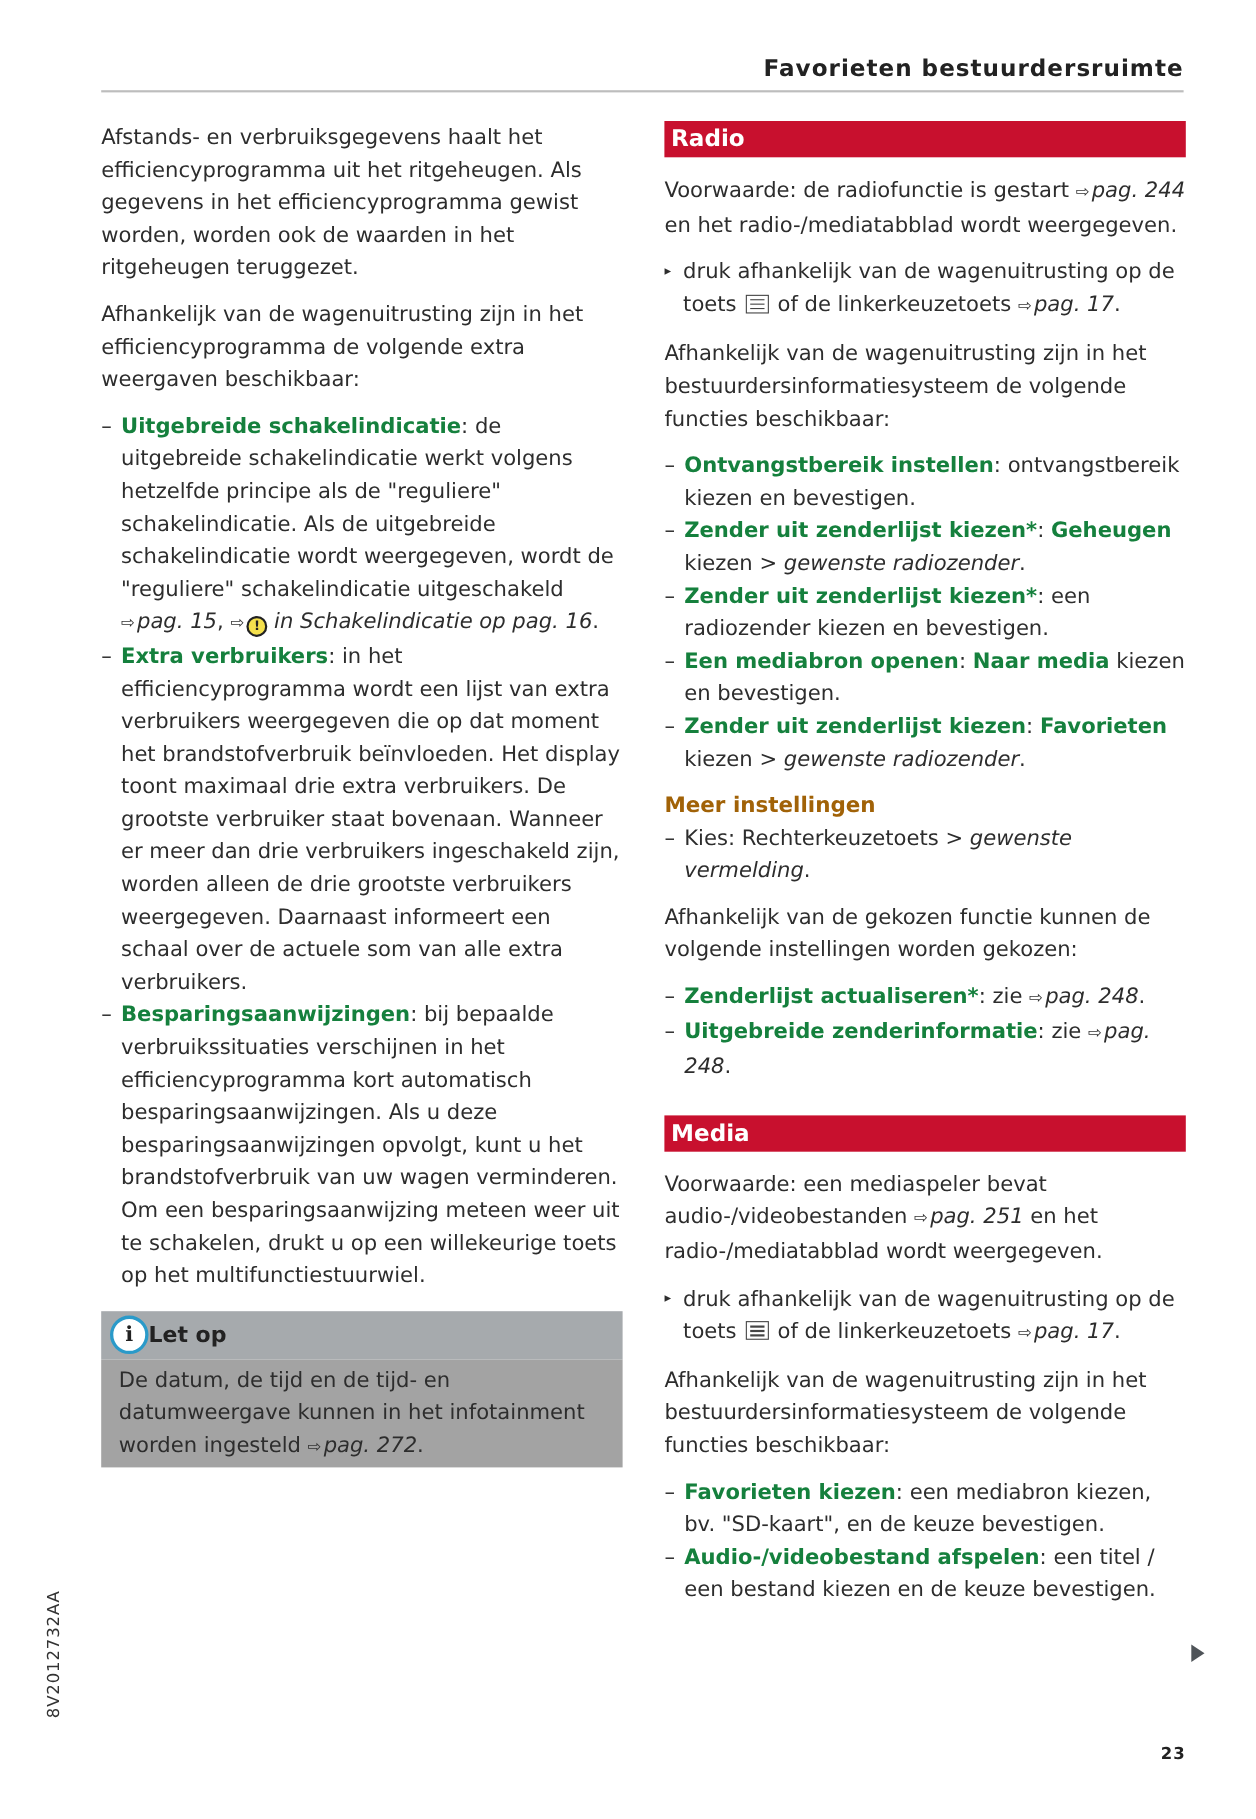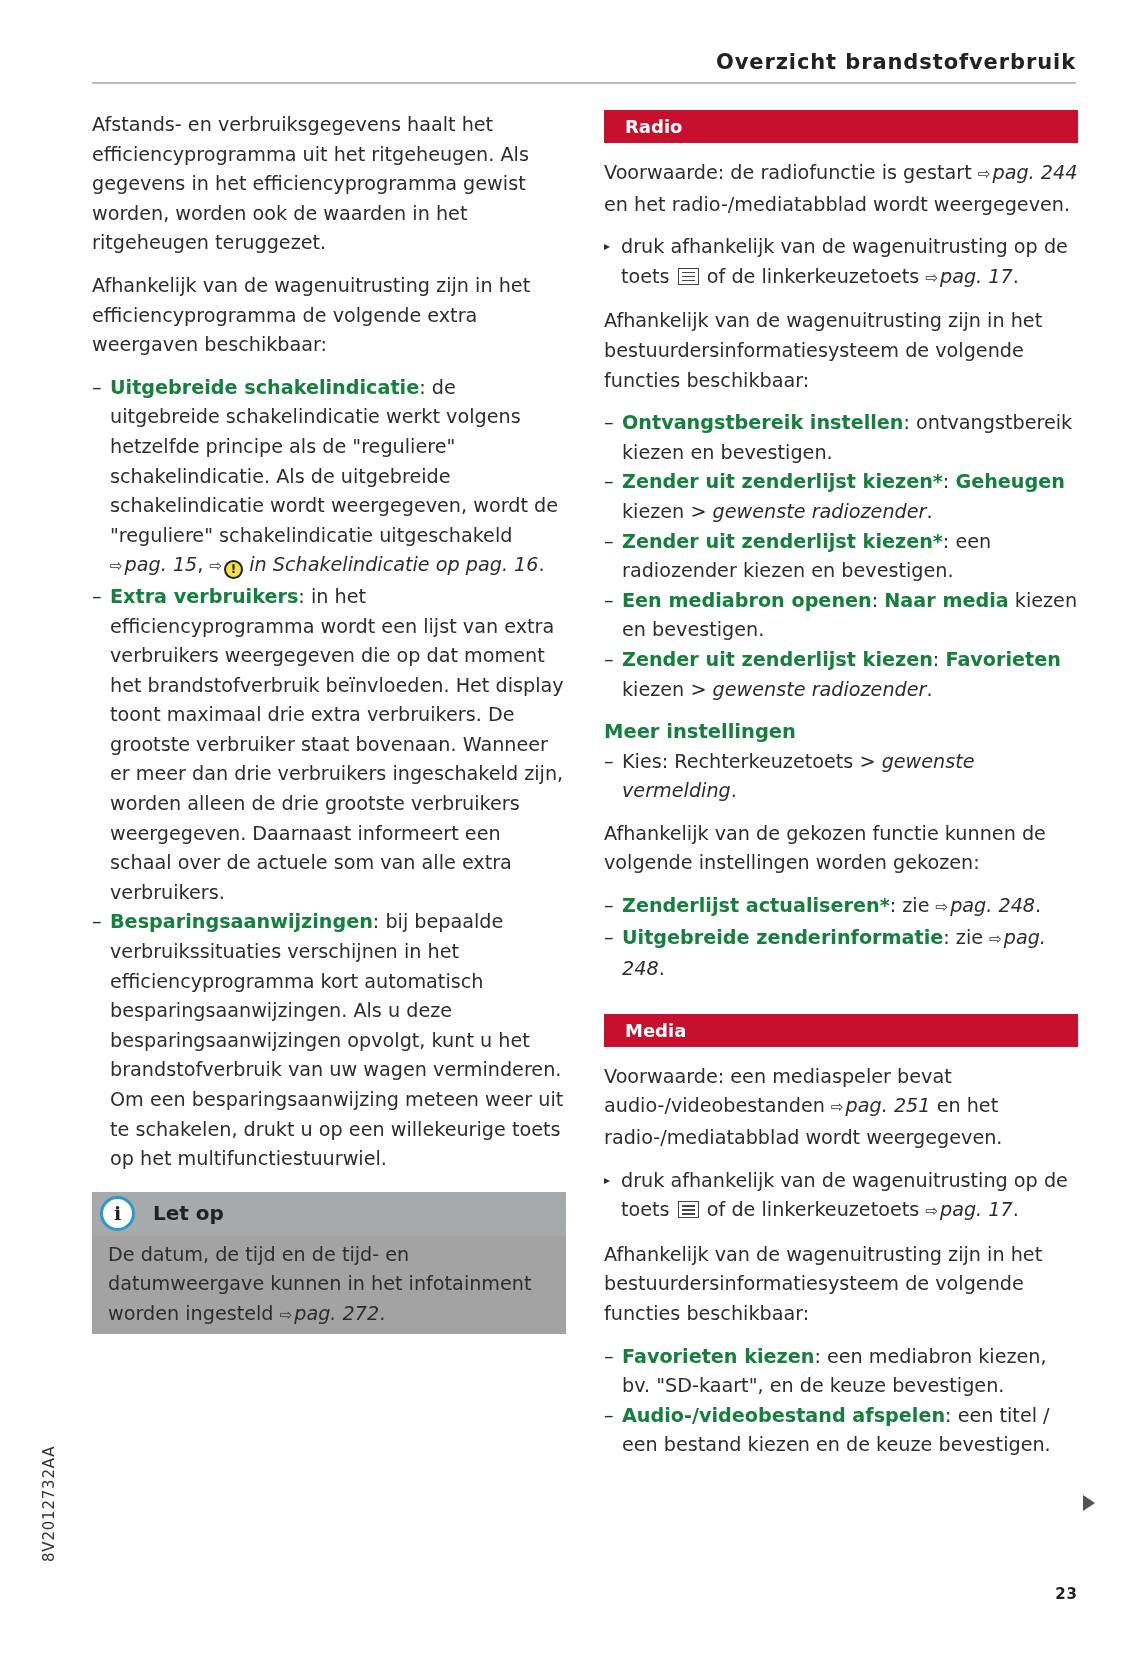--- a/index.html
+++ b/index.html
@@ -23,40 +23,40 @@
   ul.dash li::before { content: "\2013"; position: absolute; left: 0; top: 0; }
 
   .step { position: relative; padding-left: 17px; margin-bottom: 13px; }
   .step .tri { position: absolute; left: 0; top: 0; font-size: 12px; }
 
   .menu-key { display: inline-block; width: 21px; height: 17px; border: 1.5px solid #444; vertical-align: -2px; position: relative; margin: 0 2px; }
   .menu-key::before { content: ""; position: absolute; left: 3px; right: 3px; top: 3px; height: 1.5px; background: #444; box-shadow: 0 4px 0 #444, 0 8px 0 #444; }
 
   .warn-icon { display: inline-block; width: 19px; height: 19px; border-radius: 50%; border: 2px solid #222; background: #f4e04d; text-align: center; font-size: 12px; line-height: 15px; font-weight: bold; font-style: normal; vertical-align: -2px; color: #222; }
 
-  .section-bar { background: #c8102e; color: #fff; font-size: 18px; font-weight: bold; height: 33px; line-height: 33px; padding-left: 21px; margin-bottom: 15px; }
+  .section-bar { background: #c8102e; color: #fff; font-size: 21px; font-weight: bold; height: 33px; line-height: 33px; padding-left: 6px; margin-bottom: 15px; }
   .section-bar.media { margin-top: 30px; }
 
-  .subhead { font-size: 19.5px; font-weight: bold; color: #15803d; margin-top: 5px; }
+  .subhead { font-size: 19.5px; font-weight: bold; color: #a16207; margin-top: 5px; }
   .subnote { font-size: 14.5px; color: #666; line-height: 22px; margin-bottom: 13px; }
 
   .note-box { margin-top: 18px; }
   .note-head { background: #a6aaad; height: 44px; display: flex; align-items: center; padding-left: 8px; }
   .info-icon { width: 35px; height: 35px; border-radius: 50%; background: #fff; border: 3px solid #2a9ac9; display: flex; align-items: center; justify-content: center; font-family: "DejaVu Serif", serif; font-weight: bold; font-size: 19px; color: #222; }
-  .note-title { font-size: 20px; font-weight: bold; color: #222; margin-left: 18px; }
+  .note-title { font-size: 20px; font-weight: bold; color: #222; }
   .note-body { background: #a3a3a3; padding: 4px 16px 3px 16px; }
 
   .side-code { position: absolute; left: 40px; top: 1562px; transform: rotate(-90deg); transform-origin: left top; font-size: 15px; letter-spacing: 0.8px; color: #333; white-space: nowrap; }
   .page-number { position: absolute; right: 64px; top: 1585px; font-size: 15px; font-weight: bold; letter-spacing: 1px; color: #222; }
   .next-arrow { position: absolute; left: 1083px; top: 1495px; width: 0; height: 0; border-top: 8px solid transparent; border-bottom: 8px solid transparent; border-left: 12px solid #4f5459; }
 </style>
 </head>
 <body>
 
-<div class="header-title">Overzicht brandstofverbruik</div>
+<div class="header-title">Favorieten bestuurdersruimte</div>
 <div class="header-rule"></div>
 
 <div class="col col-left">
   <p class="para">Afstands- en verbruiksgegevens haalt het efficiencyprogramma uit het ritgeheugen. Als gegevens in het efficiencyprogramma gewist worden, worden ook de waarden in het ritgeheugen teruggezet.</p>
   <p class="para">Afhankelijk van de wagenuitrusting zijn in het efficiencyprogramma de volgende extra weergaven beschikbaar:</p>
 
   <ul class="dash">
     <li><span class="bold">Uitgebreide schakelindicatie</span><span>: de uitgebreide schakelindicatie werkt volgens hetzelfde principe als de "reguliere" schakelindicatie. Als de uitgebreide schakelindicatie wordt weergegeven, wordt de "reguliere" schakelindicatie uitgeschakeld </span><span class="arrow">⇨</span><span class="ital">pag. 15</span><span>, </span><span class="arrow">⇨</span><span class="warn-icon">!</span><span class="ital"> in Schakelindicatie op pag. 16</span><span>.</span></li>
     <li><span class="bold">Extra verbruikers</span><span>: in het efficiencyprogramma wordt een lijst van extra verbruikers weergegeven die op dat moment het brandstofverbruik beïnvloeden. Het display toont maximaal drie extra verbruikers. De grootste verbruiker staat bovenaan. Wanneer er meer dan drie verbruikers ingeschakeld zijn, worden alleen de drie grootste verbruikers weergegeven. Daarnaast informeert een schaal over de actuele som van alle extra verbruikers.</span></li>
     <li><span class="bold">Besparingsaanwijzingen</span><span>: bij bepaalde verbruikssituaties verschijnen in het efficiencyprogramma kort automatisch besparingsaanwijzingen. Als u deze besparingsaanwijzingen opvolgt, kunt u het brandstofverbruik van uw wagen verminderen. Om een besparingsaanwijzing meteen weer uit te schakelen, drukt u op een willekeurige toets op het multifunctiestuurwiel.</span></li>

